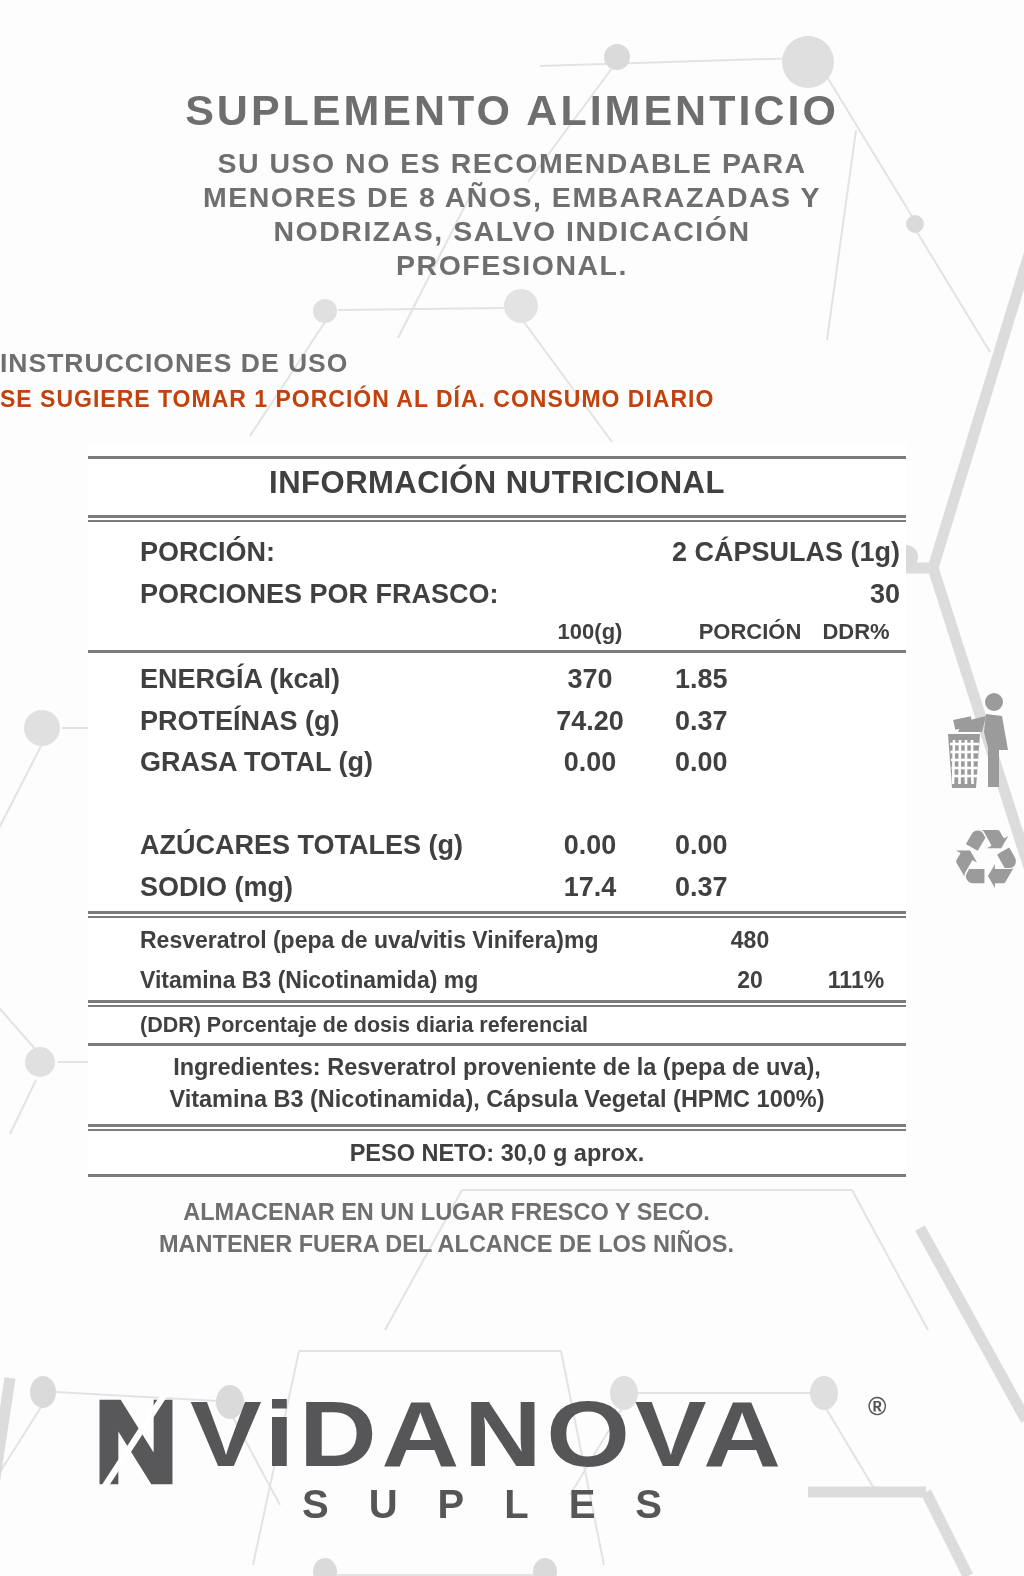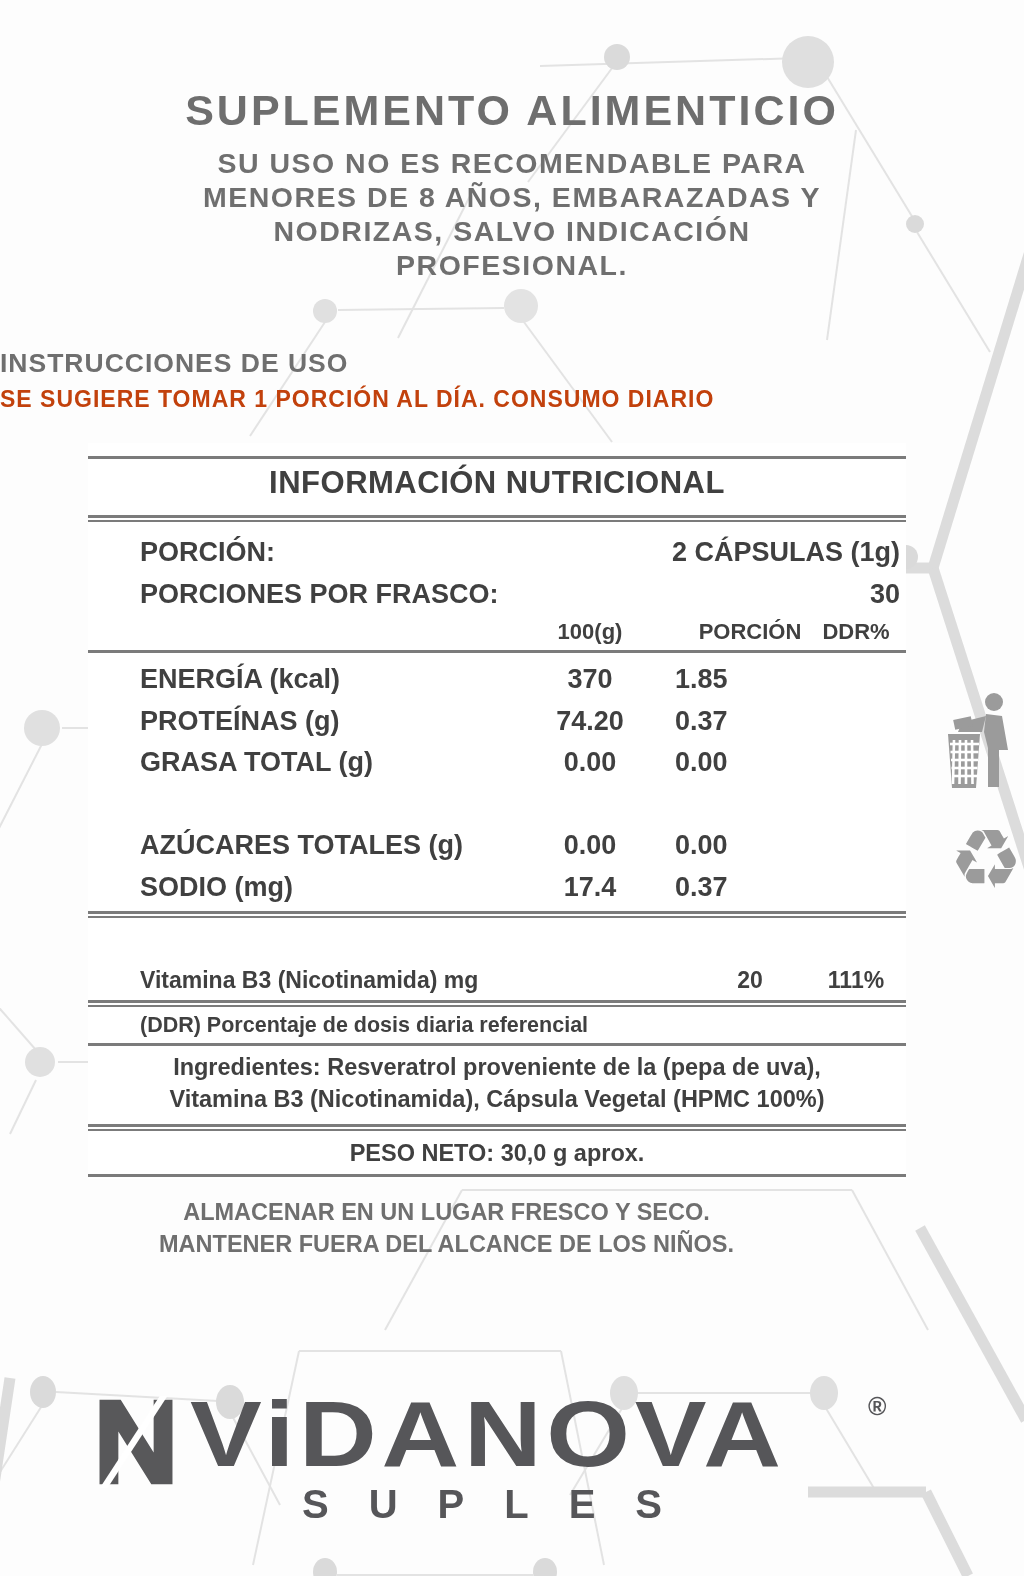--- a/index.html
+++ b/index.html
@@ -202,20 +202,25 @@
   </div>
   <div class="nrow" style="top:423.5px">
     <span class="nname">SODIO (mg)</span>
     <span class="nper100">17.4</span>
     <span class="nportion">0.37</span>
   </div>
 
   <div class="rule" style="top:468px"></div>
   <div class="rule" style="top:472.5px"></div>
 
+  <div class="arow" style="top:478px">
+    <span class="nname">Resveratrol (pepa de uva/vitis Vinifera)mg</span>
+    <span class="nportion">480</span>
+    <span class="nddr"></span>
+  </div>
   <div class="arow" style="top:518px">
     <span class="nname">Vitamina B3 (Nicotinamida) mg</span>
     <span class="nportion">20</span>
     <span class="nddr">111%</span>
   </div>
 
   <div class="rule" style="top:557px"></div>
   <div class="rule" style="top:561.5px"></div>
 
   <div class="footnote">(DDR) Porcentaje de dosis diaria referencial</div>

